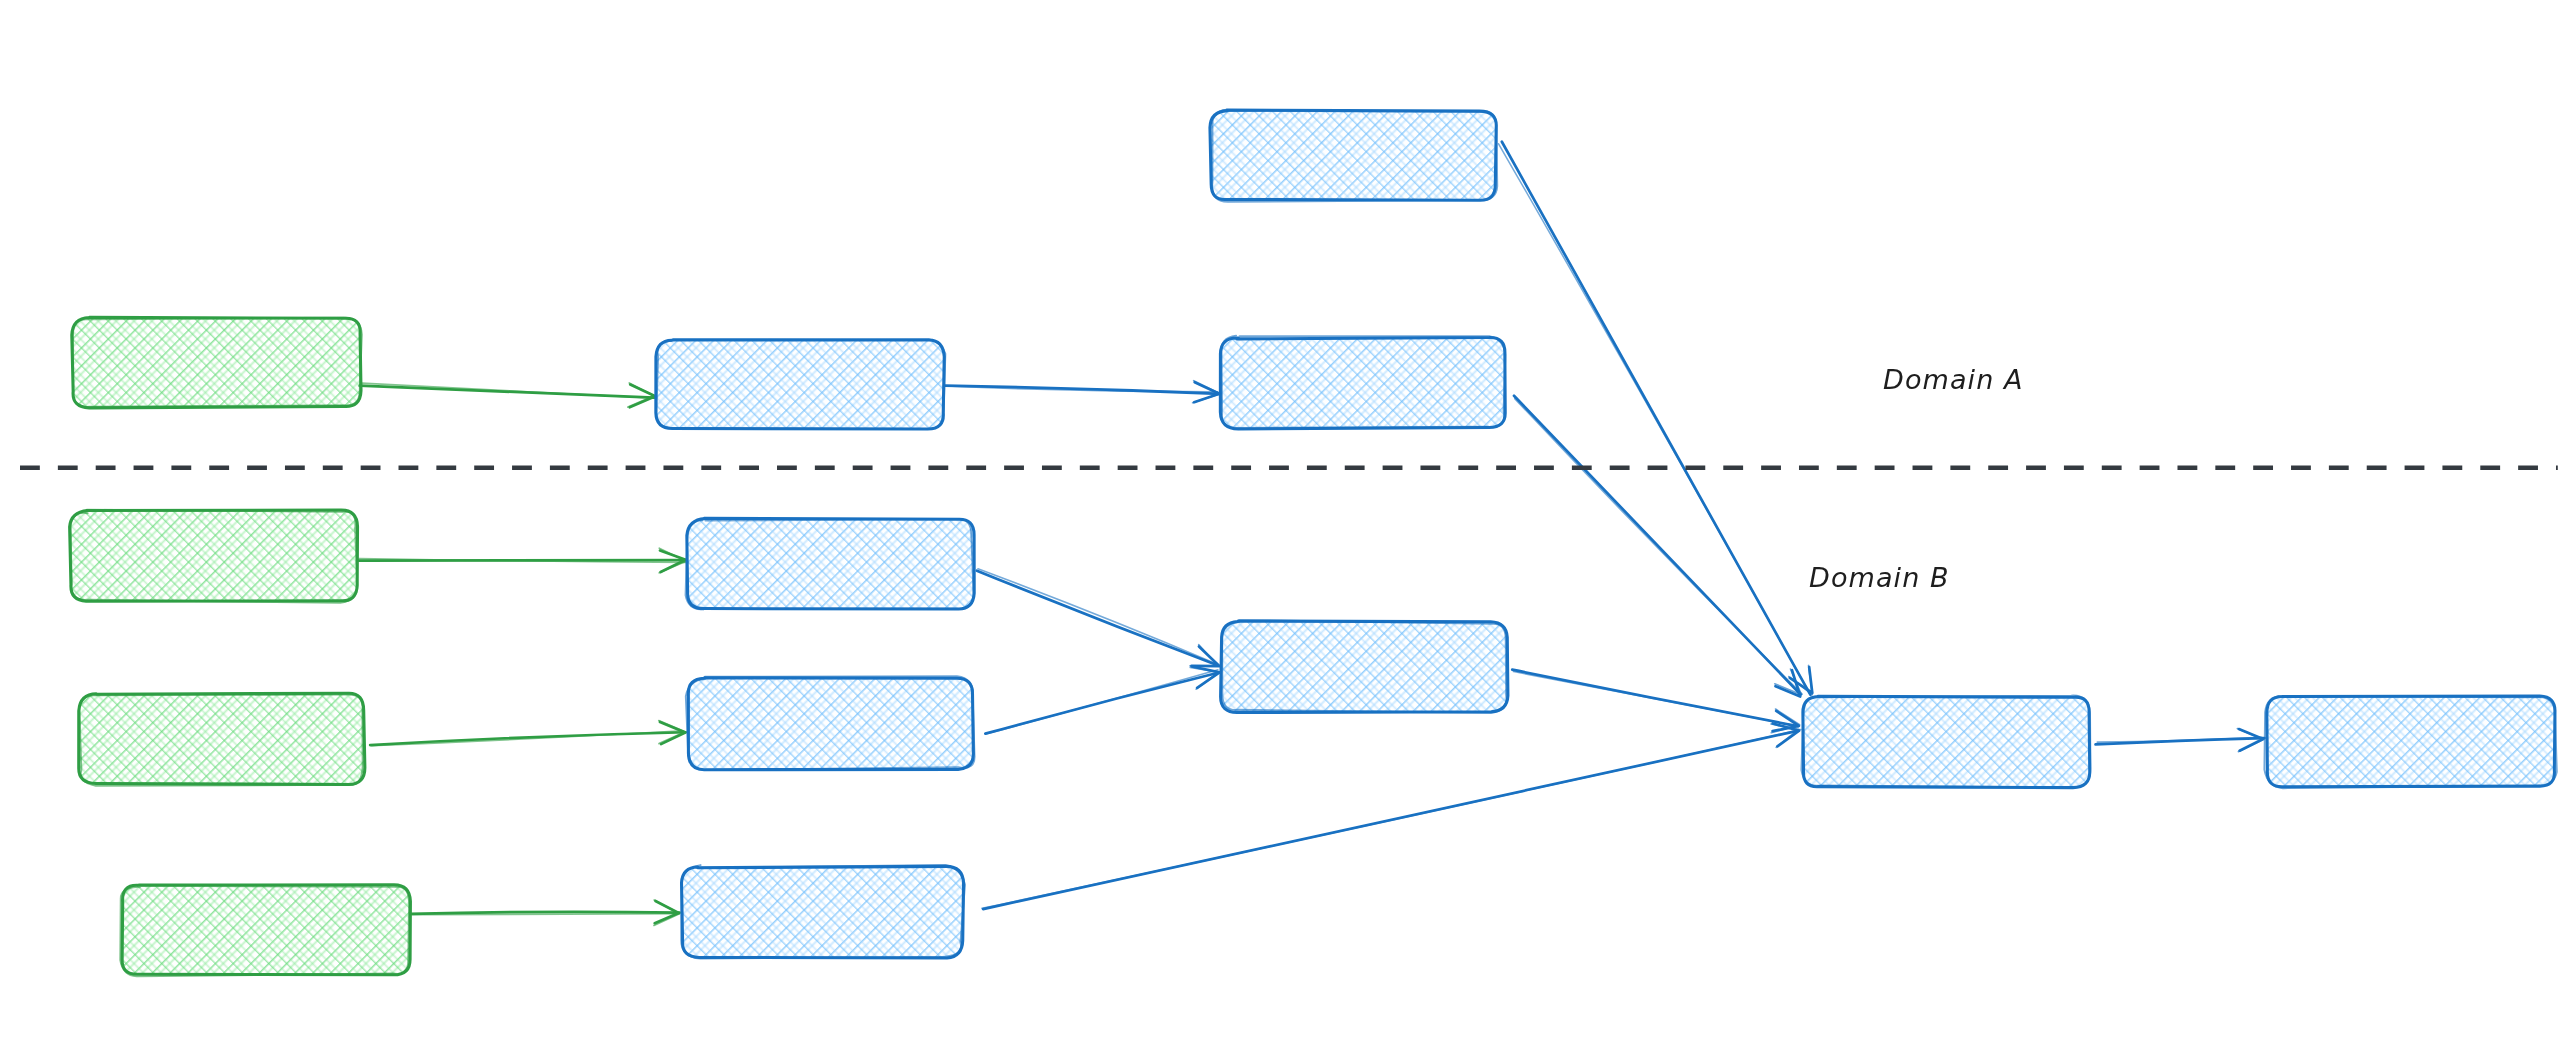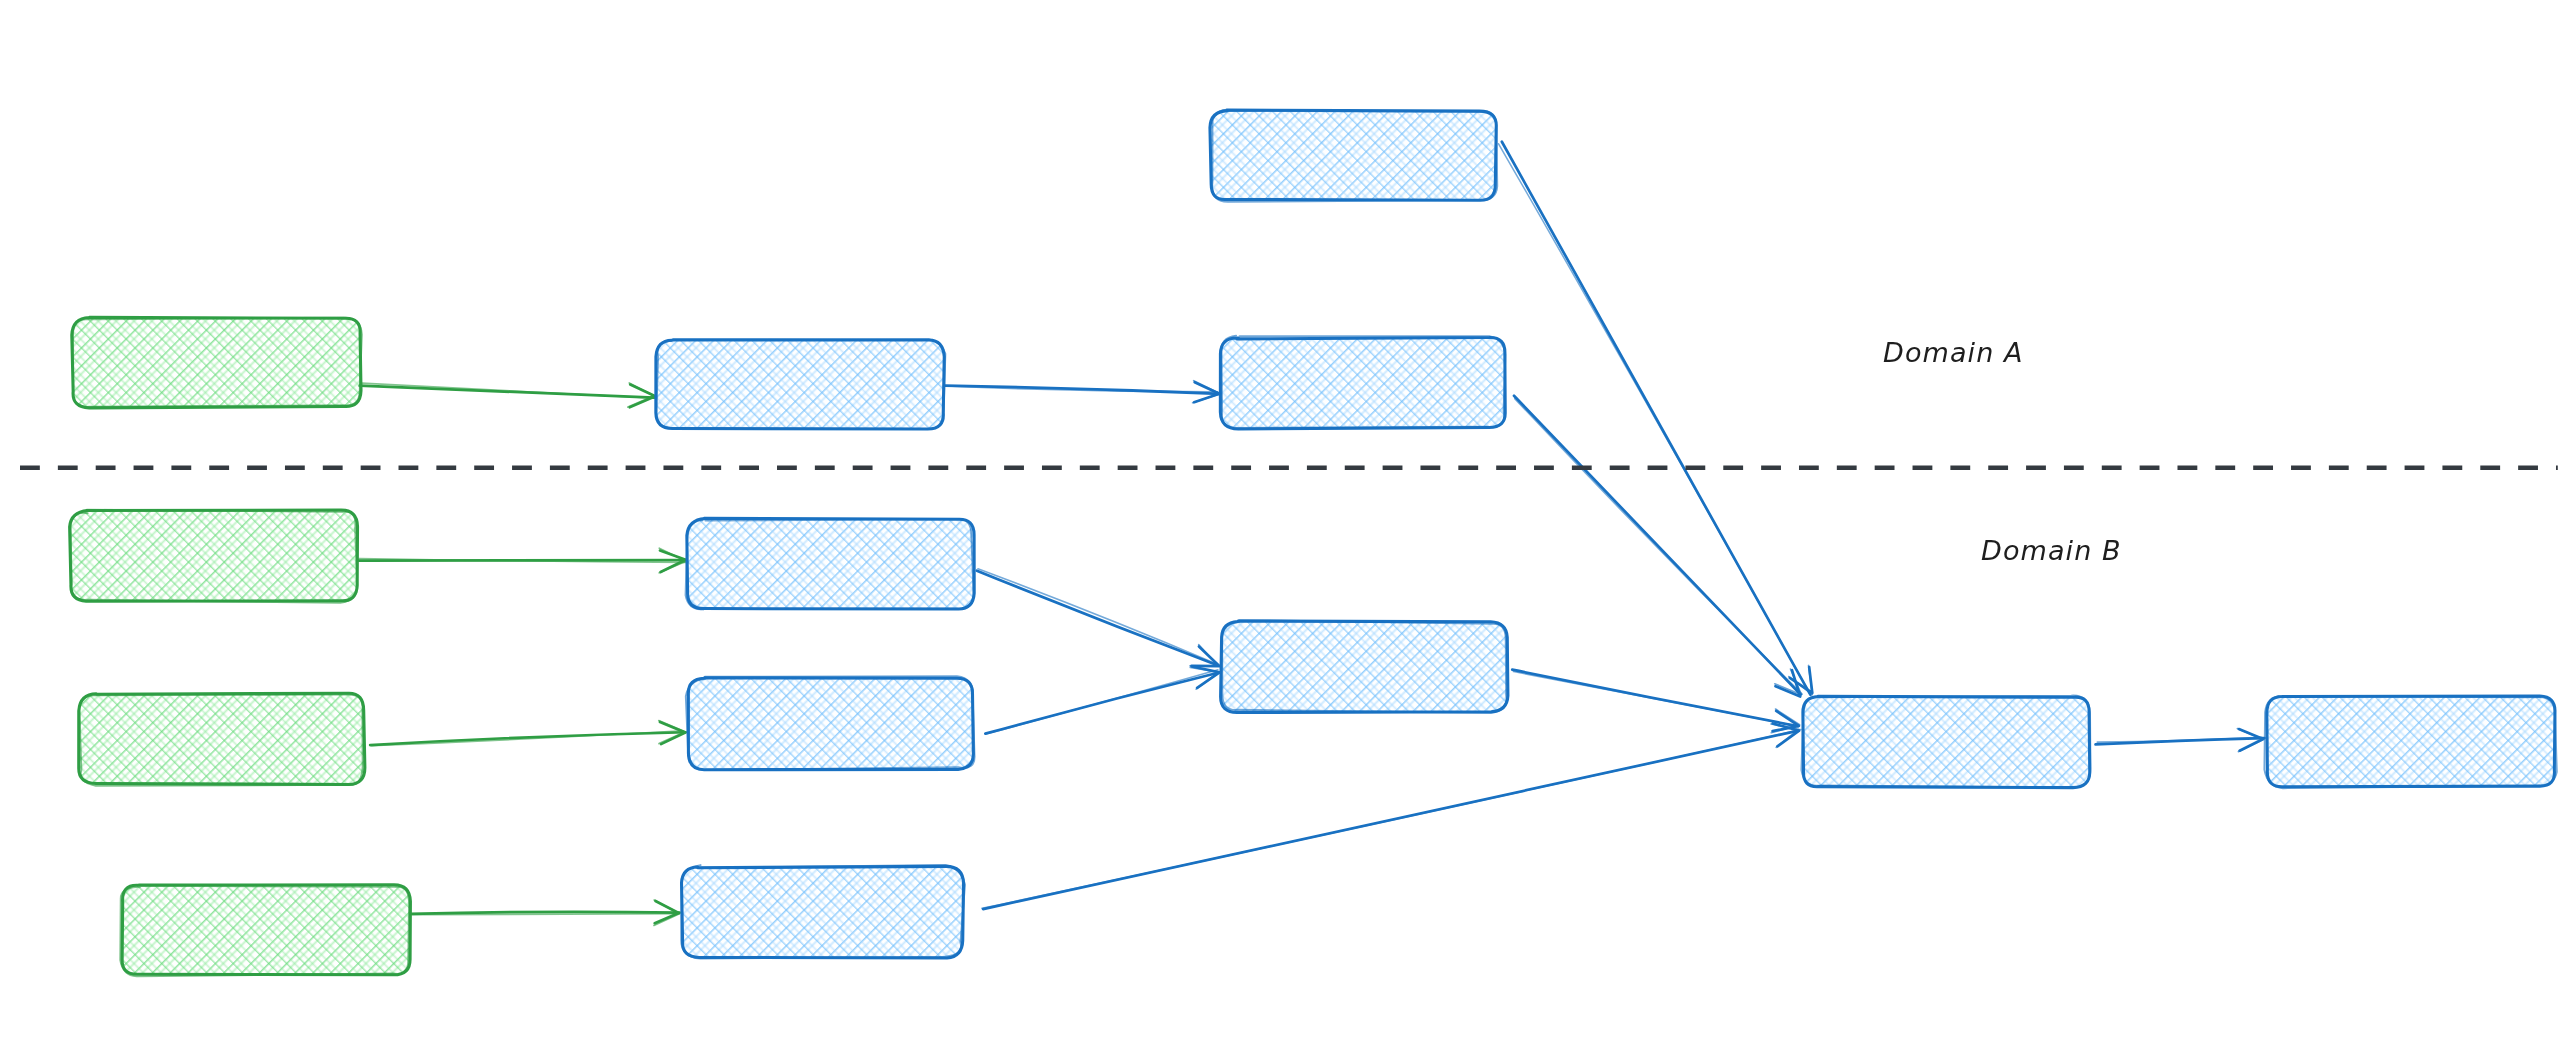--- a/index.html
+++ b/index.html
@@ -29,23 +29,24 @@
   .domain-label {
     position: absolute;
     font-family: "DejaVu Sans", sans-serif;
     font-style: italic;
     font-size: 27px;
     font-weight: 400;
     color: #1e1e1e;
     letter-spacing: 1.1px;
     white-space: nowrap;
     user-select: none;
+    margin-top: 27px;
   }
   #domain-a-label { left: 1883px; top: 337px; }
-  #domain-b-label { left: 1981px; top: 535px; }
+  #domain-b-label { left: 1809px; top: 535px; }
 </style>
 </head>
 <body>
 
 <div id="diagram-root">
 
   <svg id="sketch-svg" viewBox="0 0 2858 1164">
     <defs>
       <pattern id="hatch-green" width="14" height="14" patternUnits="userSpaceOnUse" patternTransform="rotate(45)">
         <line x1="0" y1="0" x2="0" y2="14" stroke="#69db7c" stroke-width="3.4" opacity="0.72"></line>

